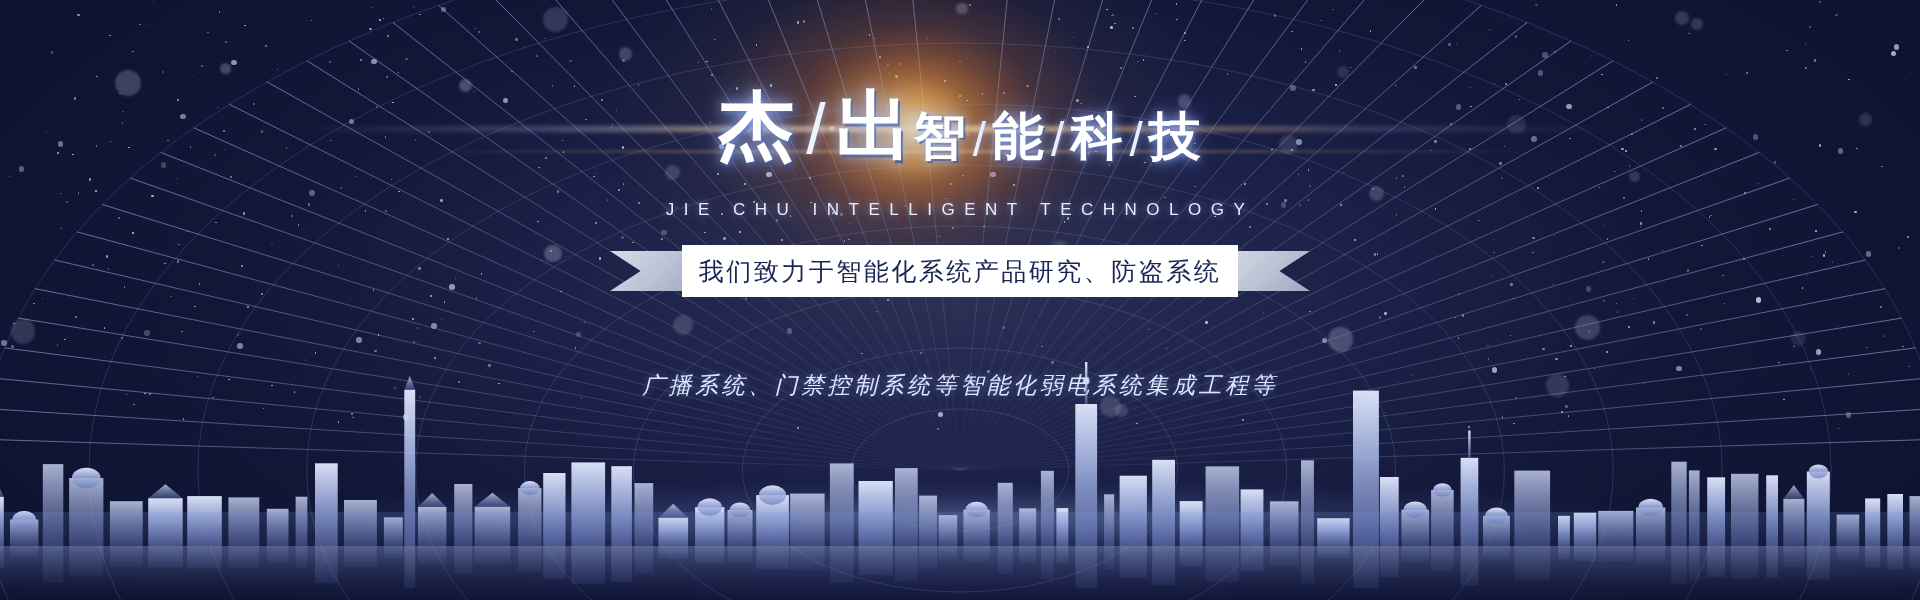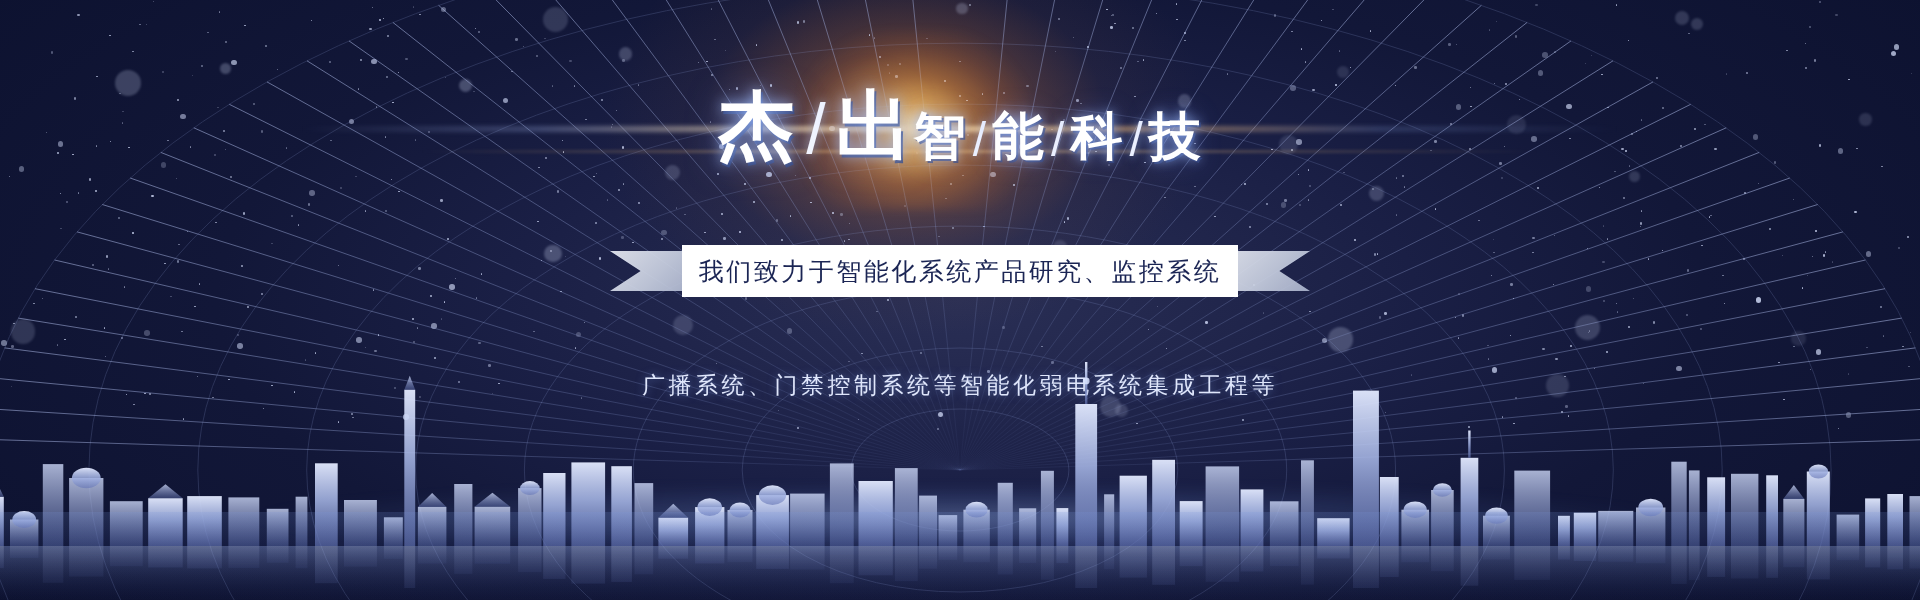--- a/index.html
+++ b/index.html
@@ -93,21 +93,21 @@
     white-space:nowrap;
   }
 
   
   .desc {
     position:absolute; left:0; width:1920px; text-align:center;
     font-size:23px; color:#dfe6fb; letter-spacing:3.5px; font-weight:400;
     text-shadow:0 0 8px rgba(120,155,235,0.55);
   }
   .desc.l1 { top:330px; }
-  .desc.l2 { top:370px; }
+  .desc.l2 { top:370px;font-style:italic; }
 
   
   .skyline { position:absolute; left:0; bottom:0; width:1920px; height:250px; }
   .reflect {
     position:absolute; left:0; bottom:0; width:1920px; height:88px;
     background:linear-gradient(180deg, rgba(120,150,220,0.18) 0%, rgba(60,85,160,0.10) 40%, rgba(20,30,70,0.0) 100%);
   }
   .ground-glow {
     position:absolute; left:0; bottom:52px; width:1920px; height:60px;
     background:radial-gradient(ellipse 900px 46px at 960px 30px, rgba(170,200,255,0.30) 0%, rgba(120,160,240,0.12) 45%, rgba(0,0,0,0) 80%);
@@ -802,26 +802,27 @@
       <span class="t-big">出</span>
       <span class="t-mid">智</span>
       <span class="t-slash-s">/</span>
       <span class="t-mid">能</span>
       <span class="t-slash-s">/</span>
       <span class="t-mid">科</span>
       <span class="t-slash-s">/</span>
       <span class="t-mid">技</span>
     </div>
 
+    <div class="eng">JIE CHU INTELLIGENT TECHNOLOGY</div>
 
     <div class="ribbon-wrap">
       <div class="ribbon-tail left"></div>
       <div class="ribbon-tail right"></div>
       <div class="ribbon-main">
-        <span class="ribbon-text">我们致力于智能化系统产品研究、监控系统</span>
+        <span class="ribbon-text">我们致力于智能化系统产品研究、防盗系统</span>
       </div>
     </div>
 
     <div class="desc l2">广播系统、门禁控制系统等智能化弱电系统集成工程等</div>
   </div>
 
   <div class="ground-glow"></div>
   <svg class="skyline" viewBox="0 0 1920 250" preserveAspectRatio="none">
     <defs>
       <linearGradient id="bldg" x1="0" y1="0" x2="0" y2="1">

